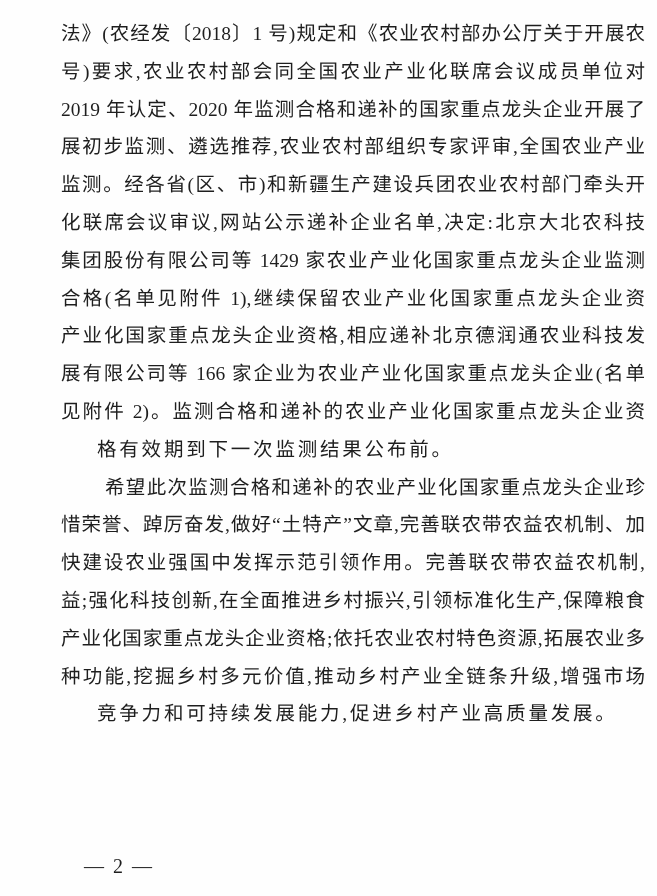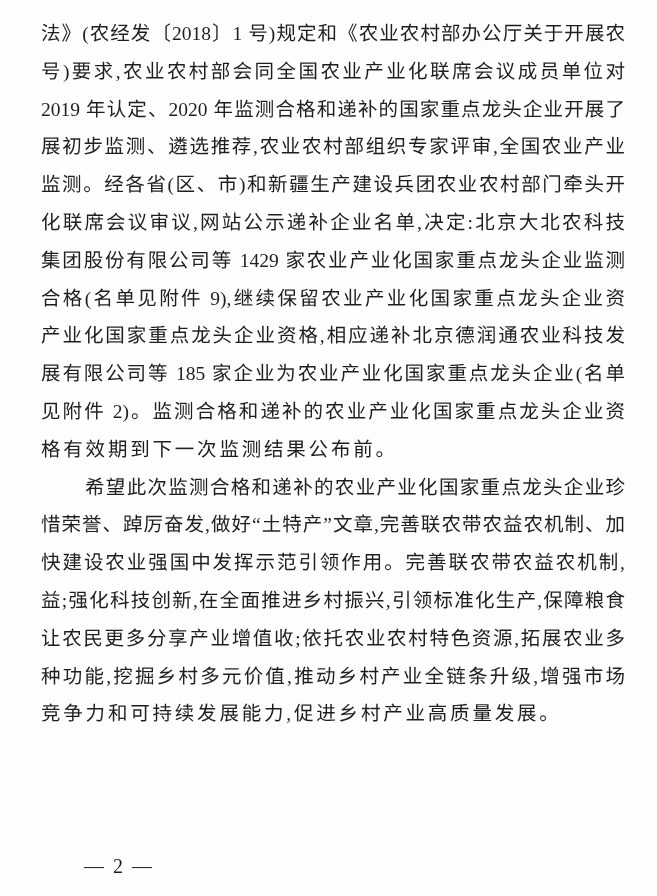--- a/index.html
+++ b/index.html
@@ -14,40 +14,41 @@
     background: #fefefe;
     font-family: "Liberation Serif", "DejaVu Serif", serif;
     color: #1e1e1e;
   }
   .page {
     position: absolute;
     inset: 0;
   }
   .doc-body {
     position: absolute;
-    left: 41px;
+    left: 61px;
     top: 15px;
     width: 584px;
   }
   .line {
     font-size: 19.5px;
     height: 37.8px;
     line-height: 37.8px;
     text-align: justify;
     text-align-last: justify;
     text-justify: inter-character;
     overflow: hidden;
   }
   .line.indent {
     text-indent: 44px;
   }
   .line.para-end {
     text-align: center;
     text-align-last: left;
     letter-spacing: 2.8px;
+    margin-left: 36px;
   }
   .footer-page-number {
     position: absolute;
     left: 84px;
     top: 855px;
     font-size: 20px;
     letter-spacing: 2px;
     color: #1e1e1e;
   }
 </style>
@@ -56,27 +57,27 @@
 
 <div class="page">
   <div class="doc-body" id="doc-body">
       <div class="line">法》(农经发〔2018〕1 号)规定和《农业农村部办公厅关于开展农</div>
       <div class="line">号)要求,农业农村部会同全国农业产业化联席会议成员单位对</div>
       <div class="line">2019 年认定、2020 年监测合格和递补的国家重点龙头企业开展了</div>
       <div class="line">展初步监测、遴选推荐,农业农村部组织专家评审,全国农业产业</div>
       <div class="line">监测。经各省(区、市)和新疆生产建设兵团农业农村部门牵头开</div>
       <div class="line">化联席会议审议,网站公示递补企业名单,决定:北京大北农科技</div>
       <div class="line">集团股份有限公司等 1429 家农业产业化国家重点龙头企业监测</div>
-      <div class="line">合格(名单见附件 9),继续保留农业产业化国家重点龙头企业资</div>
+      <div class="line">合格(名单见附件 1),继续保留农业产业化国家重点龙头企业资</div>
       <div class="line">产业化国家重点龙头企业资格,相应递补北京德润通农业科技发</div>
-      <div class="line">展有限公司等 185 家企业为农业产业化国家重点龙头企业(名单</div>
+      <div class="line">展有限公司等 166 家企业为农业产业化国家重点龙头企业(名单</div>
       <div class="line">见附件 2)。监测合格和递补的农业产业化国家重点龙头企业资</div>
       <div class="line para-end">格有效期到下一次监测结果公布前。</div>
       <div class="line indent">希望此次监测合格和递补的农业产业化国家重点龙头企业珍</div>
       <div class="line">惜荣誉、踔厉奋发,做好“土特产”文章,完善联农带农益农机制、加</div>
       <div class="line">快建设农业强国中发挥示范引领作用。完善联农带农益农机制,</div>
       <div class="line">益;强化科技创新,在全面推进乡村振兴,引领标准化生产,保障粮食</div>
-      <div class="line">让农民更多分享产业增值收;依托农业农村特色资源,拓展农业多</div>
+      <div class="line">产业化国家重点龙头企业资格;依托农业农村特色资源,拓展农业多</div>
       <div class="line">种功能,挖掘乡村多元价值,推动乡村产业全链条升级,增强市场</div>
       <div class="line para-end">竞争力和可持续发展能力,促进乡村产业高质量发展。</div>
     </div>
   <div class="footer-page-number">— 2 —</div>
 </div>
 
 </body></html>

